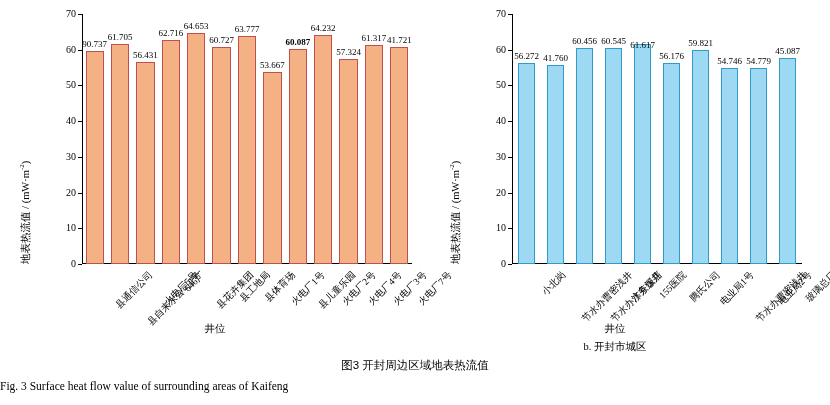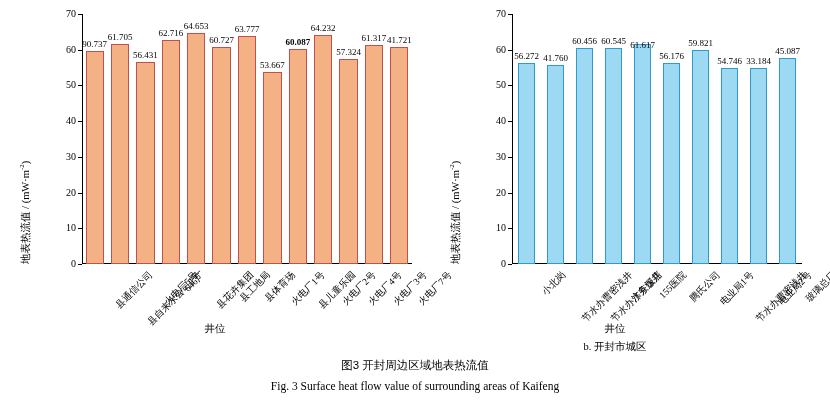--- a/index.html
+++ b/index.html
@@ -101,21 +101,21 @@
     left: 0;
     width: 830px;
     text-align: center;
     font-size: 11.5px;
     font-family: Liberation Sans, sans-serif;
   }
   .fig-caption-en {
     position: absolute;
     left: 0;
     width: 830px;
-    text-align: center;
+    text-align: left;
     font-size: 11.5px;
     font-family: "Liberation Serif", serif;
   }
   sup { font-size: 7px; vertical-align: super; }
 </style>
 </head>
 <body>
 
 <div class="page">
 
@@ -220,21 +220,21 @@
         <div class="bar bar-b" style="left: 232.8px; width: 17.4px; height: 200.629px; bottom: auto; top: 63.3714px;"></div>
         <div class="bar-value" style="width: 46px; left: 218.5px; top: 51.3714px;">56.176</div>
         <div class="cat-label" style="left: 245.5px; top: 269px;">腾氏公司</div>
         <div class="bar bar-b" style="left: 261.8px; width: 17.4px; height: 213.646px; bottom: auto; top: 50.3536px;"></div>
         <div class="bar-value" style="width: 46px; left: 247.5px; top: 38.3536px;">59.821</div>
         <div class="cat-label" style="left: 274.5px; top: 269px;">电业局1号</div>
         <div class="bar bar-b" style="left: 290.8px; width: 17.4px; height: 195.521px; bottom: auto; top: 68.4786px;"></div>
         <div class="bar-value" style="width: 46px; left: 276.5px; top: 56.4786px;">54.746</div>
         <div class="cat-label" style="left: 303.5px; top: 269px;">节水办曹密浅井</div>
         <div class="bar bar-b" style="left: 319.8px; width: 17.4px; height: 195.639px; bottom: auto; top: 68.3607px;"></div>
-        <div class="bar-value" style="width: 46px; left: 305.5px; top: 56.3607px;">33.184</div>
+        <div class="bar-value" style="width: 46px; left: 305.5px; top: 56.3607px;">54.779</div>
         <div class="cat-label" style="left: 332.5px; top: 269px;">电业局2号</div>
         <div class="bar bar-b" style="left: 348.8px; width: 17.4px; height: 205.571px; bottom: auto; top: 58.4286px;"></div>
         <div class="bar-value" style="width: 46px; left: 334.5px; top: 46.4286px;">45.087</div>
         <div class="cat-label" style="left: 361.5px; top: 269px;">玻璃总厂</div>
       </div>
     <div class="xtitle" id="xtitle-b" style="top: 322px; width: 370px;">井位</div>
     <div class="subcaption" id="subcap-b" style="top: 340px; width: 370px;">b. 开封市城区</div>
   </div>
 
   <div class="fig-caption" style="top:358px;">图3   开封周边区域地表热流值</div>

